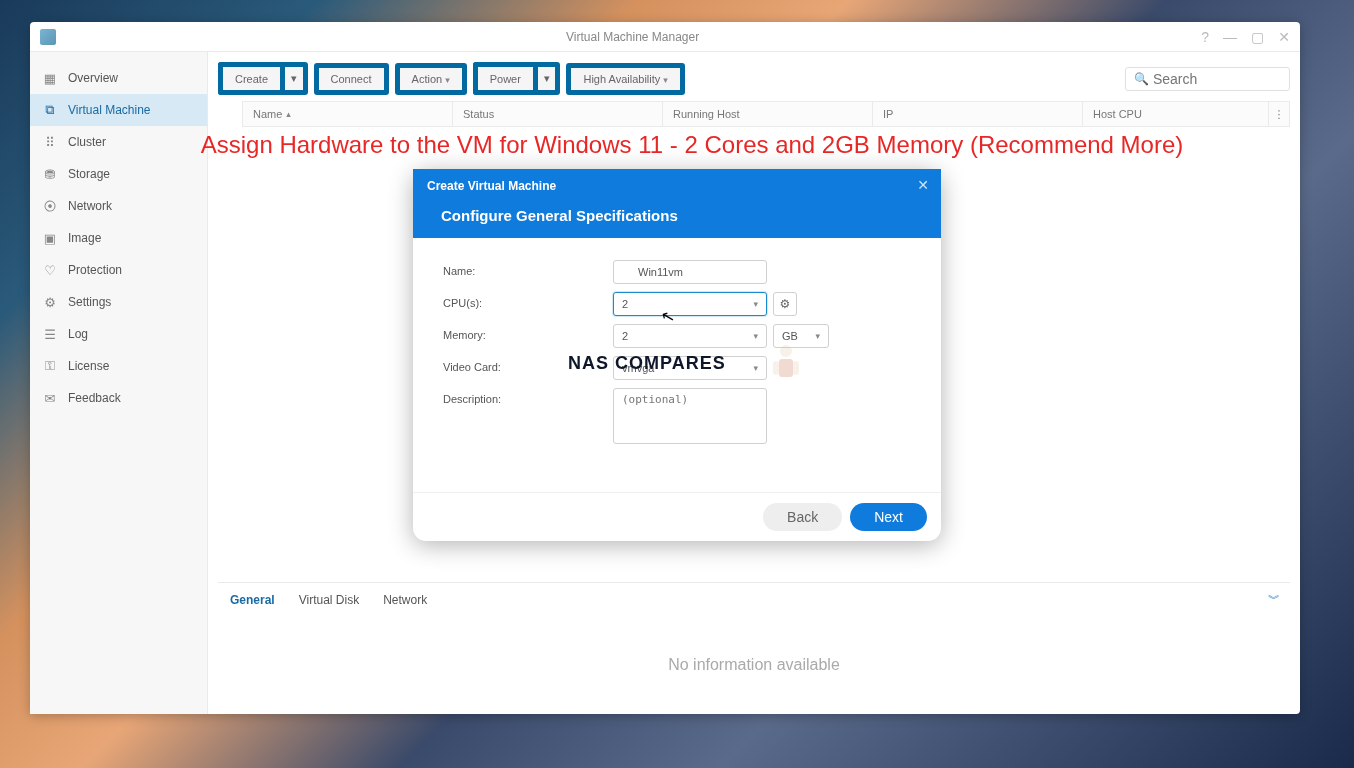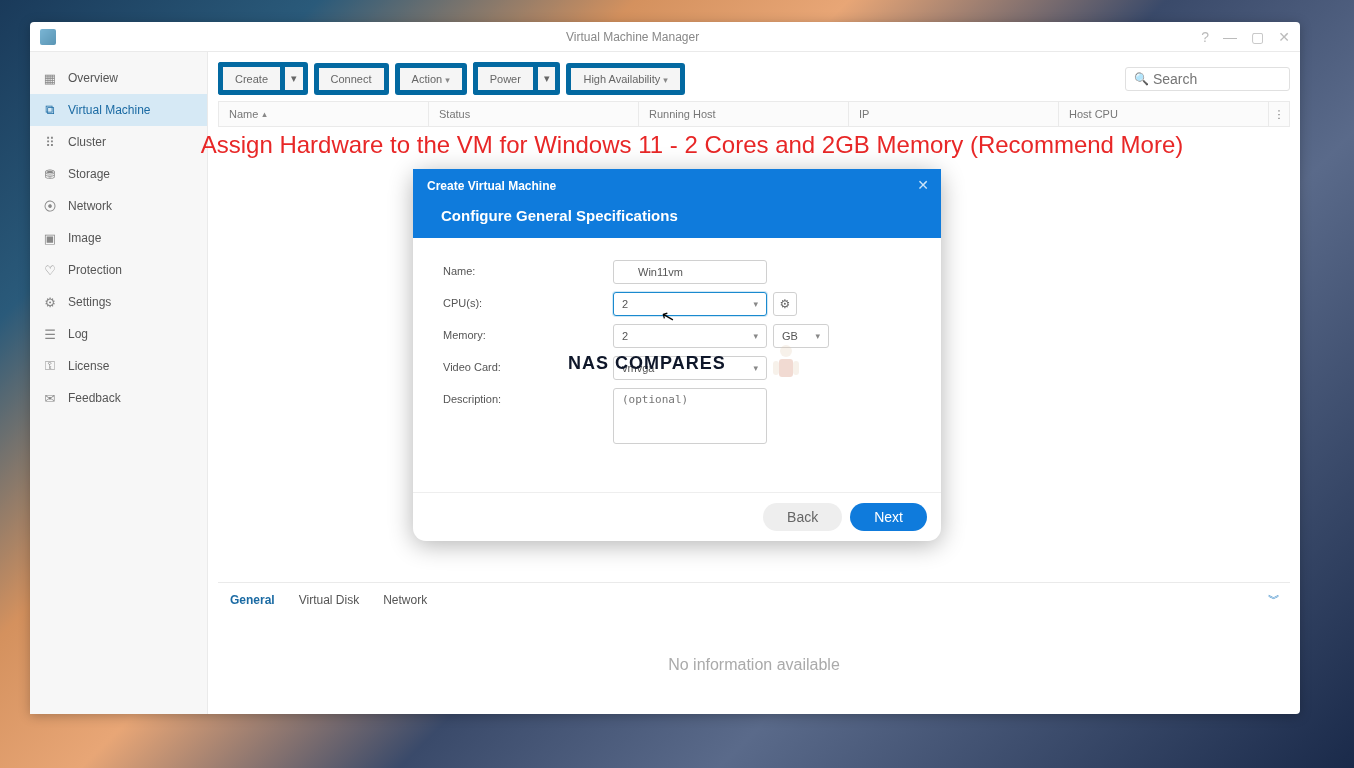--- a/index.html
+++ b/index.html
@@ -107,20 +107,21 @@
 }
 .table-header {
   display: flex;
   background: #fbfbfb;
   border: 1px solid #eaeaea;
   border-top: 1px solid #eaeaea;
   height: 26px;
   align-items: center;
   font-size: 11px;
   color: #777;
+  margin-left: 24px;
 }
 .th { padding: 0 10px; border-right: 1px solid #eaeaea; height: 100%; display: flex; align-items: center; }
 .th:last-child { border-right: none; }
 .th.name { width: 210px; }
 .th.status { width: 210px; }
 .th.host { width: 210px; }
 .th.ip { width: 210px; }
 .th.hostcpu { flex: 1; }
 .th.more { width: 20px; justify-content: center; }
 .annotation {

